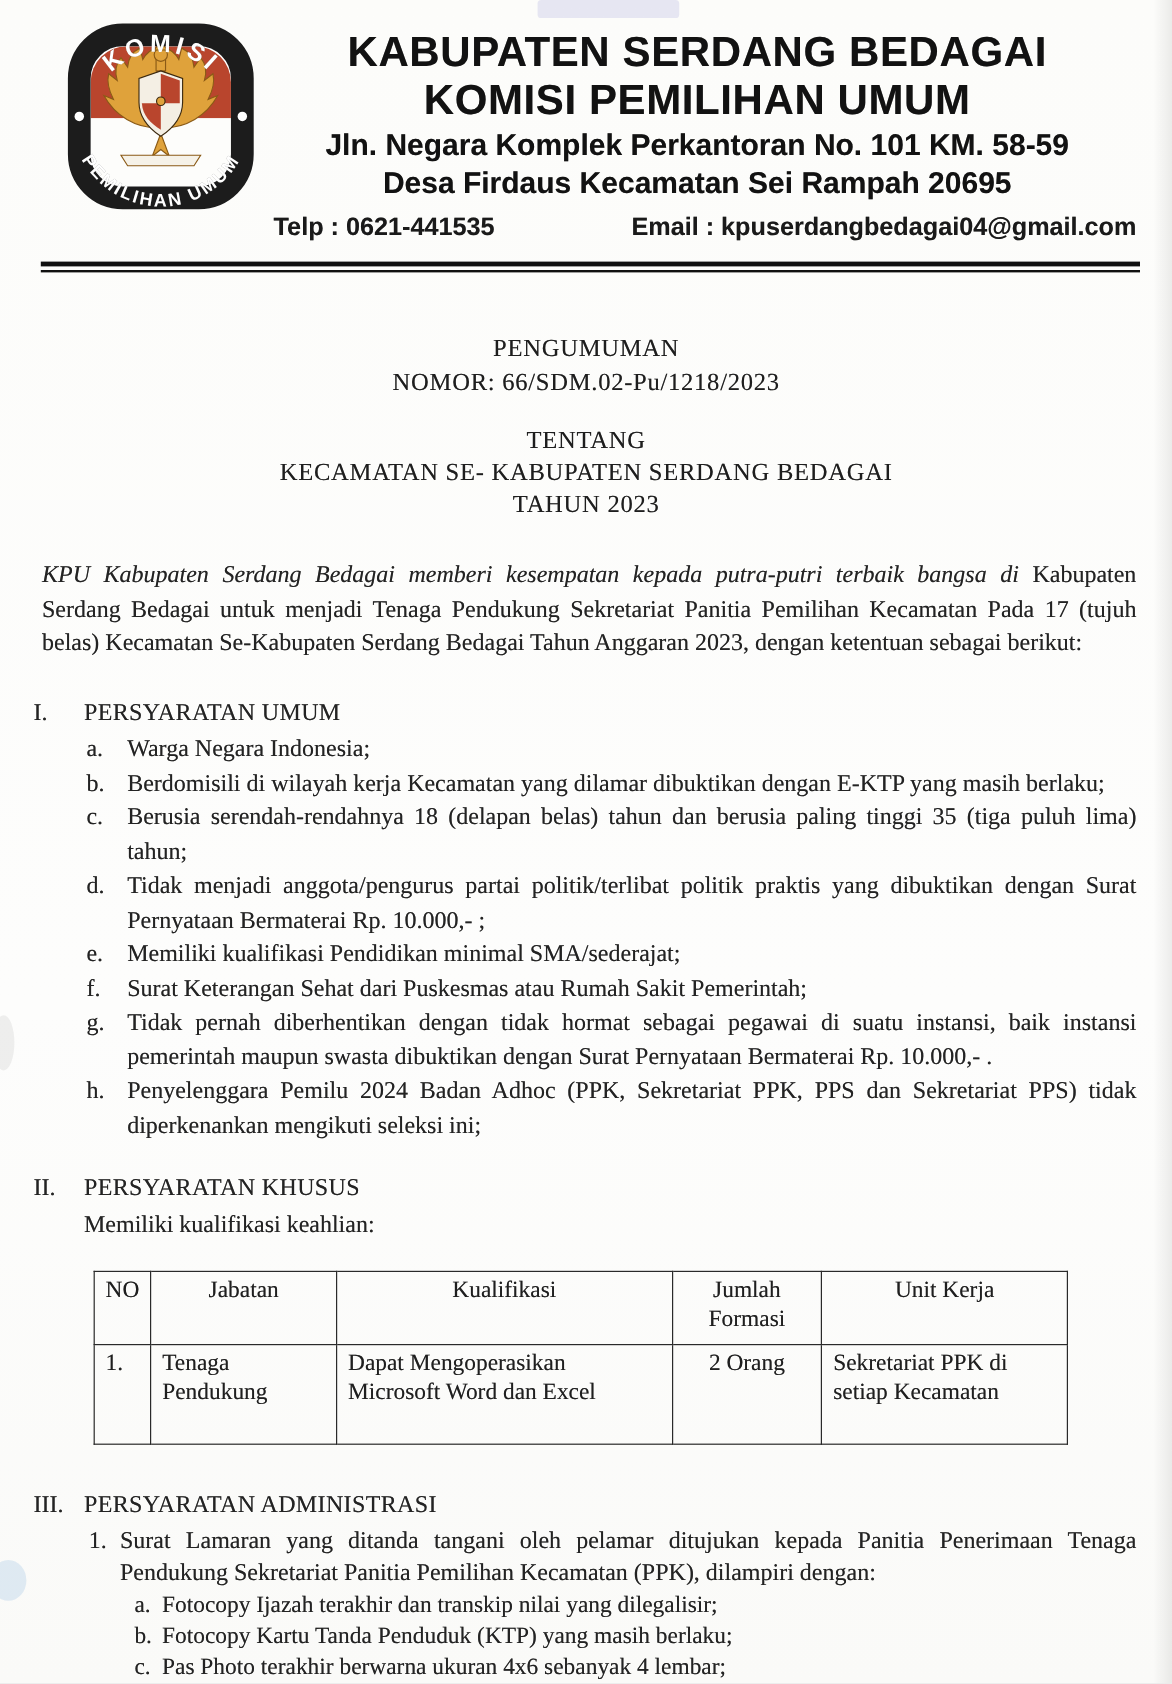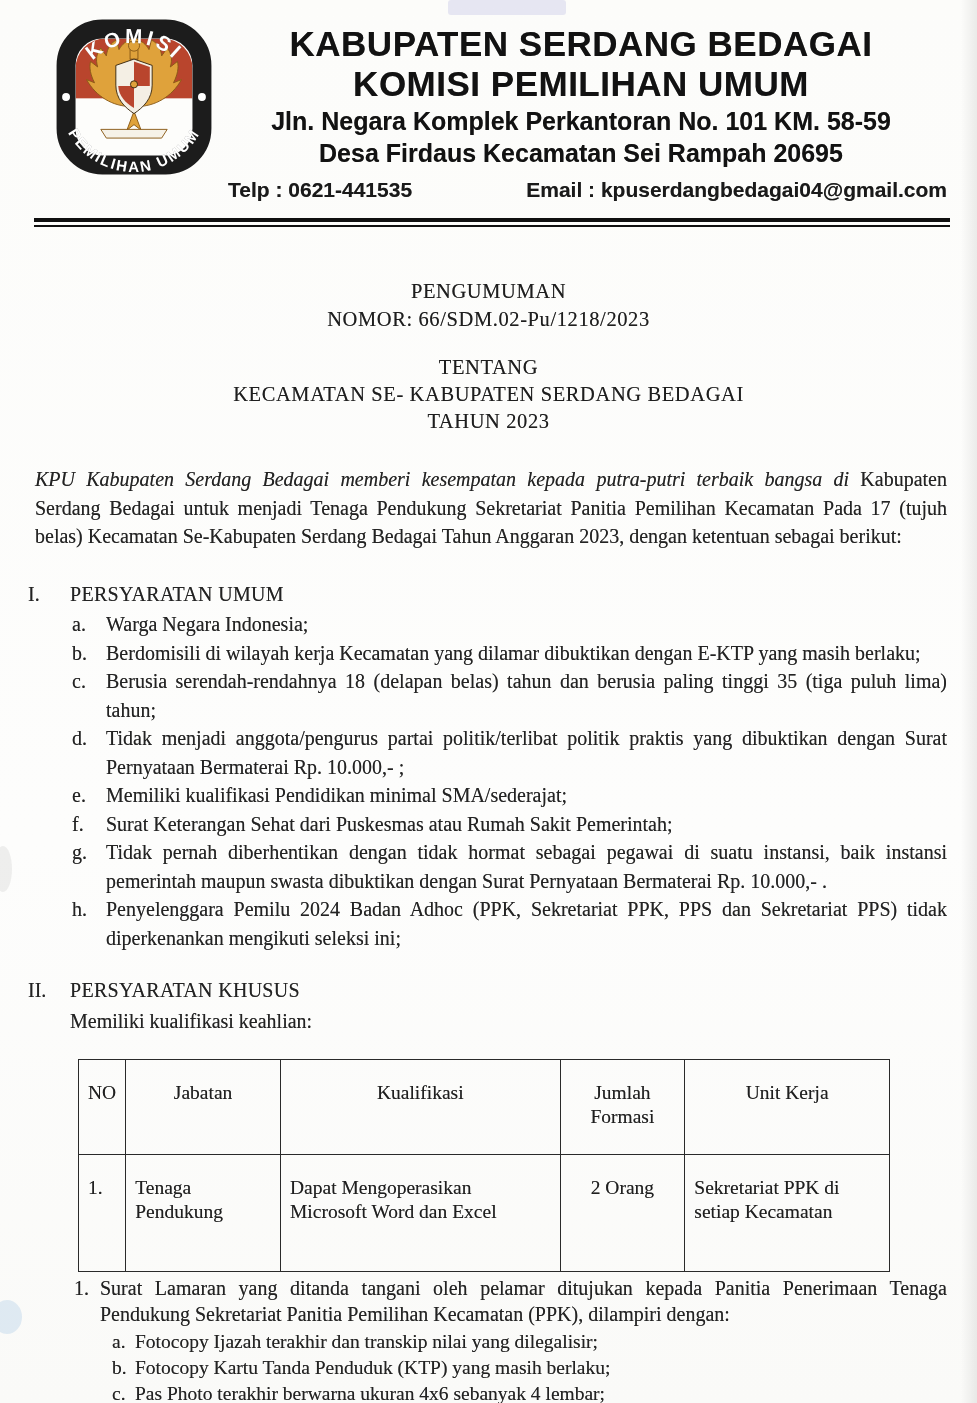--- a/index.html
+++ b/index.html
@@ -48,21 +48,21 @@
   .items{margin:2px 30px 0 72px;}
   .item{display:flex;font-size:20px;line-height:28.5px;}
   .item .lab{flex:0 0 34px;}
   .item .txt{flex:1;text-align:justify;}
 
   .subtitle{margin:2px 0 0 70px;font-size:20px;line-height:28px;}
 
   
   table.formasi{border-collapse:collapse;margin:24px 0 0 78px;width:812px;
     font-size:19.5px;line-height:24px;color:#1f1f1f;}
-  table.formasi th,table.formasi td{border:1.6px solid #2a2a2a;padding:21px 9px;font-weight:normal;}
+  table.formasi th,table.formasi td{border:1.6px solid #2a2a2a;padding:4px 9px;font-weight:normal;}
   table.formasi th{text-align:center;vertical-align:top;height:52px;}
   table.formasi td{vertical-align:top;height:74px;}
   col.c-no{width:47px;}col.c-jab{width:155px;}col.c-kua{width:280px;}
   col.c-jum{width:125px;}col.c-unit{width:205px;}
   td.cell-jumlah{vertical-align:middle;text-align:center;}
 
   
   .num-item{display:flex;margin:3px 30px 0 74px;font-size:20px;line-height:26.5px;}
   .num-item .lab{flex:0 0 26px;}
   .num-item .txt{flex:1;text-align:justify;}
@@ -209,20 +209,24 @@
       <tr>
         <td>1.</td>
         <td>Tenaga Pendukung</td>
         <td>Dapat Mengoperasikan Microsoft Word dan Excel</td>
         <td class="cell-jumlah">2 Orang</td>
         <td>Sekretariat PPK di setiap Kecamatan</td>
       </tr>
     </tbody>
   </table>
 
+  <div class="sec sec-iii">
+    <div class="sec-num">III.</div>
+    <div class="sec-title">PERSYARATAN ADMINISTRASI</div>
+  </div>
   <div class="num-item">
     <span class="lab">1.</span>
     <span class="txt">Surat Lamaran yang ditanda tangani oleh pelamar ditujukan kepada Panitia Penerimaan Tenaga Pendukung Sekretariat Panitia Pemilihan Kecamatan (PPK), dilampiri dengan:</span>
   </div>
   <div class="subitems">
     <div class="subitem">
       <span class="lab">a.</span>
       <span class="txt">Fotocopy Ijazah terakhir dan transkip nilai yang dilegalisir;</span>
     </div>
     <div class="subitem">

